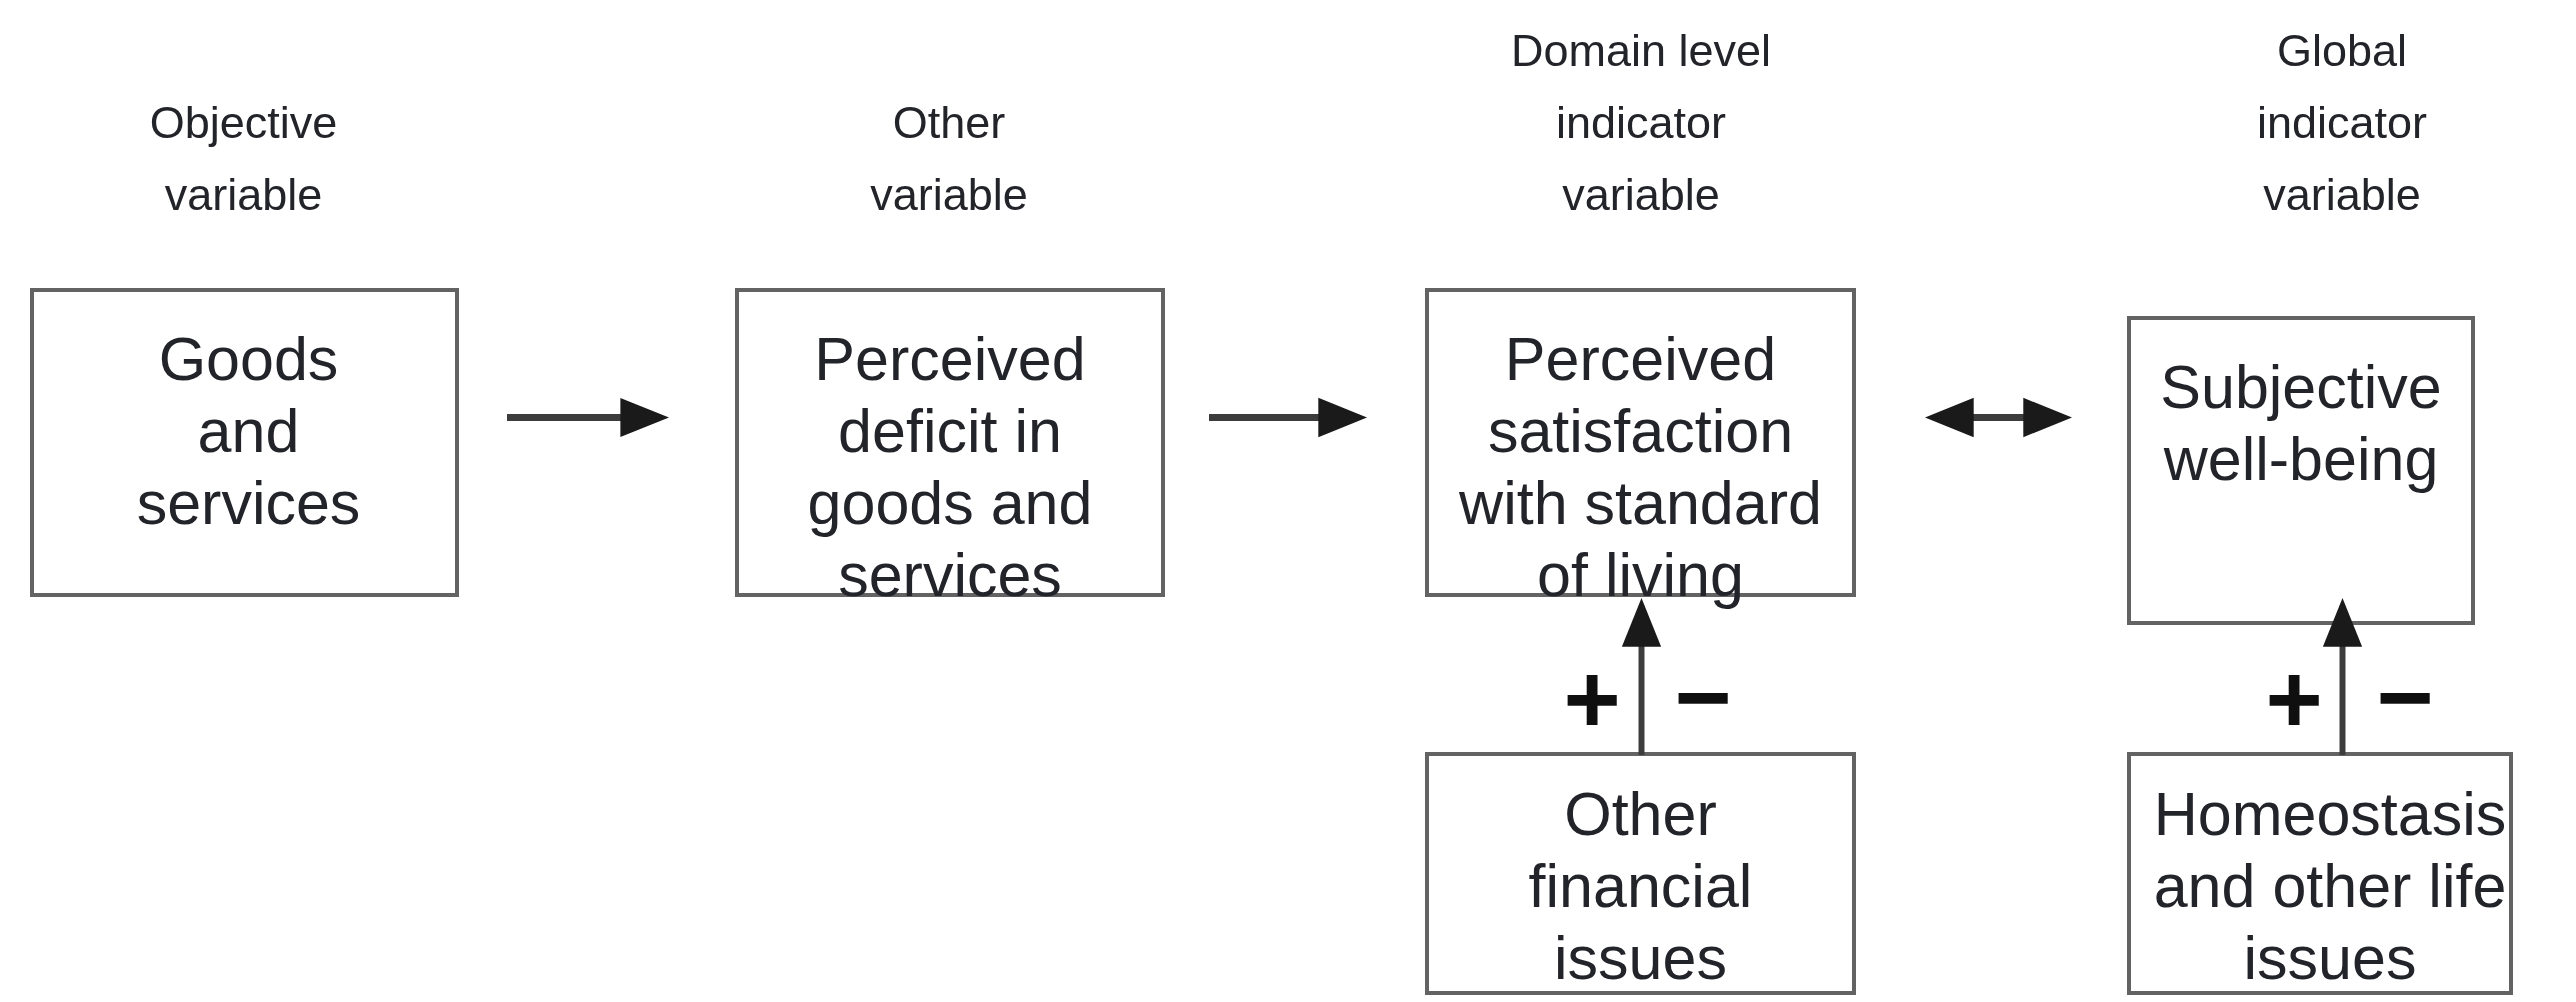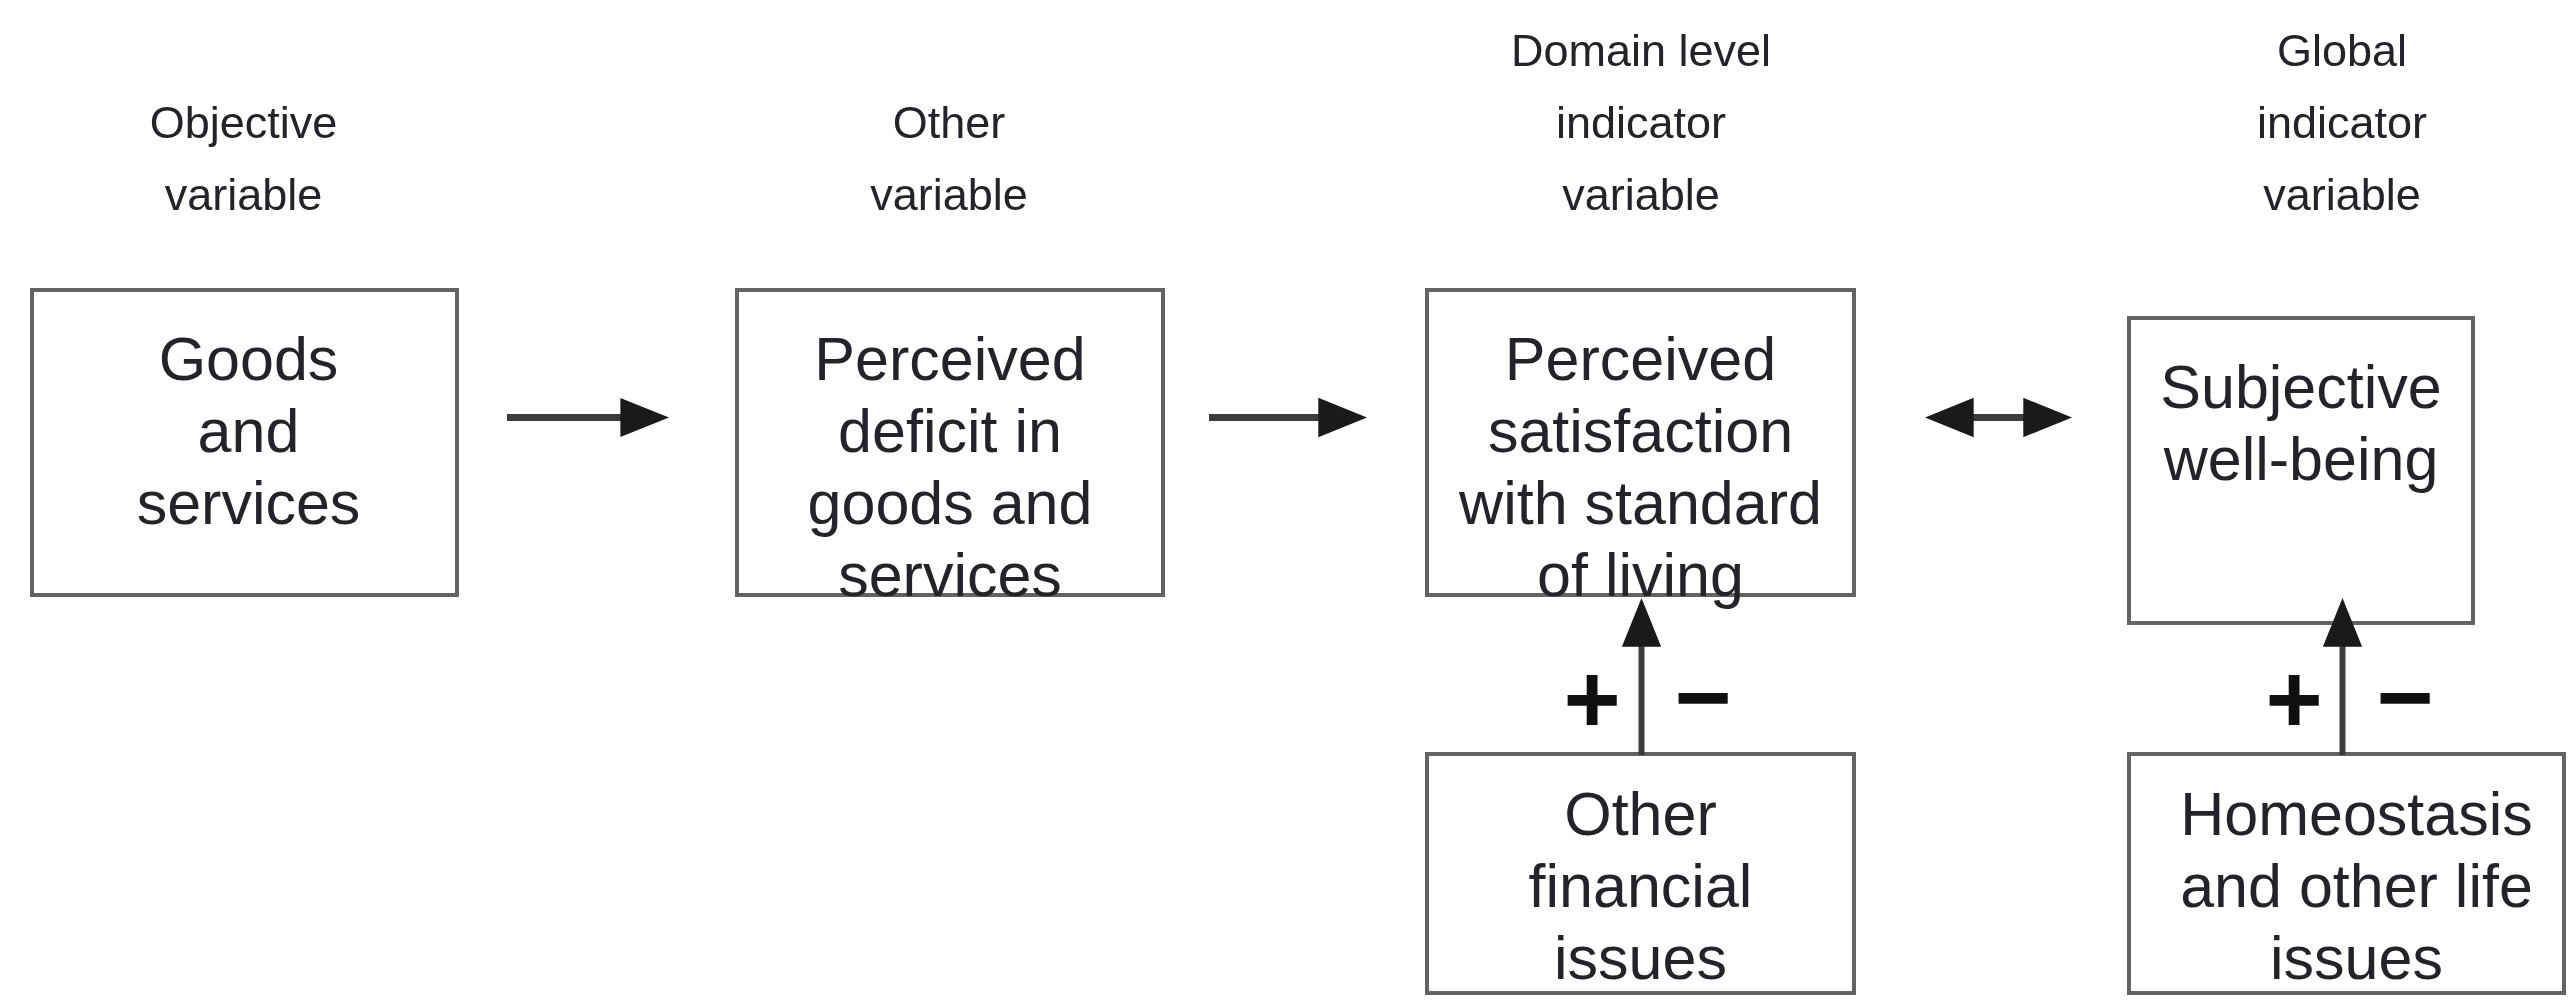--- a/index.html
+++ b/index.html
@@ -39,21 +39,21 @@
     line-height: 72px;
     white-space: pre-line;
   }
   .box.toprow { top: 288px; height: 309px; padding-top: 31px; }
   .box.bottomrow { top: 752px; height: 243px; padding-top: 22px; }
   #box-goods       { left: 30px;   width: 429px; padding-left: 8px; }
   #box-deficit     { left: 735px;  width: 430px; }
   #box-satisfaction{ left: 1425px; width: 431px; }
   #box-wellbeing   { left: 2127px; width: 348px; margin-top: 28px; }
   #box-financial   { left: 1425px; width: 431px; }
-  #box-homeostasis { left: 2127px; width: 439px; padding-left: 20px; }
+  #box-homeostasis { left: 2127px; width: 386px; padding-left: 20px; }
   .arrow { position: absolute; }
   #arrow-1 { left: 507px;  top: 390px; }
   #arrow-2 { left: 1209px; top: 390px; }
   #arrow-3 { left: 1925px; top: 390px; }
   #arrow-v1 { left: 1614px; top: 598px; }
   #arrow-v2 { left: 2315px; top: 598px; }
   .sign {
     position: absolute;
     transform: translate(-50%, -50%);
     font-size: 98px;

